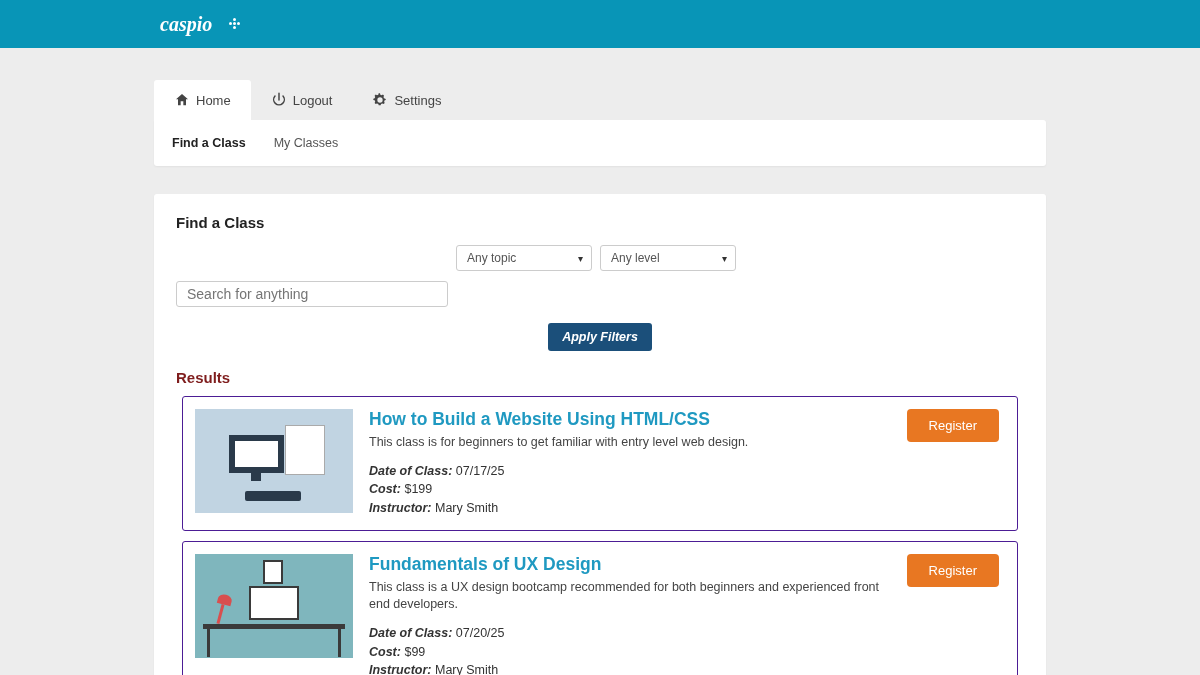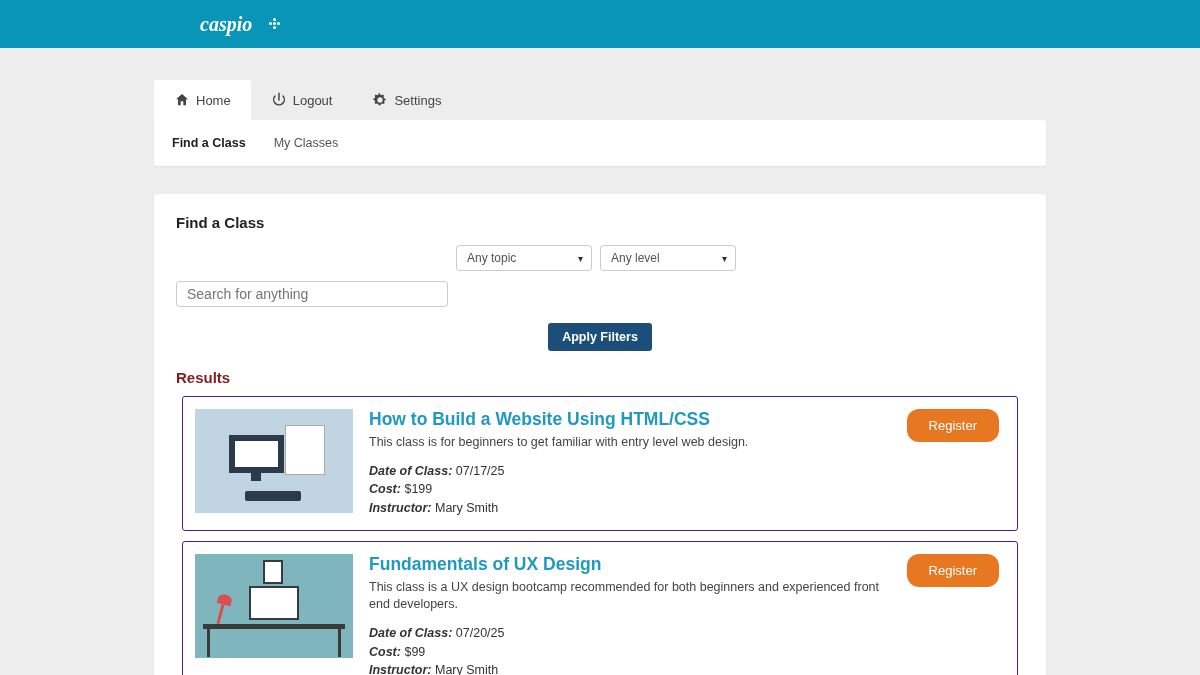--- a/index.html
+++ b/index.html
@@ -1,48 +1,48 @@
 <!DOCTYPE html>
 <html><head>
 <meta charset="utf-8">
 <style>
 * { margin: 0; padding: 0; box-sizing: border-box; }
 body { font-family: -apple-system, BlinkMacSystemFont, "Segoe UI", Helvetica, Arial, sans-serif; background: #ededed; color: #333; }
 .topbar { background: #0895b7; height: 48px; display: flex; align-items: center; padding: 0 160px; }
-.logo { color: #fff; font-family: Georgia, serif; font-size: 20px; font-style: italic; font-weight: bold; display: flex; align-items: center; gap: 16px; margin-left: 40px; }
+.logo { color: #fff; font-family: Georgia, serif; font-size: 20px; font-style: italic; font-weight: bold; display: flex; align-items: center; gap: 16px; }
 .logo-dots { display: inline-block; width: 14px; height: 14px; position: relative; }
 .logo-dots span { position: absolute; width: 3px; height: 3px; background: #fff; border-radius: 50%; }
 .logo-dots span:nth-child(1){top:1px;left:5px;} .logo-dots span:nth-child(2){top:5px;left:1px;} .logo-dots span:nth-child(3){top:5px;left:9px;} .logo-dots span:nth-child(4){top:9px;left:5px;} .logo-dots span:nth-child(5){top:5px;left:5px;}
 .container { width: 892px; margin: 32px auto 0; }
 .tabs { display: flex; }
 .tab { display: flex; align-items: center; gap: 6px; padding: 12px 20px; font-size: 13px; color: #444; cursor: pointer; justify-content: center; }
 .tab.active { background: #fff; border-radius: 3px 3px 0 0; }
 .tab svg { width: 16px; height: 16px; fill: #444; }
 .subnav { background: #fff; border-radius: 0 3px 3px 3px; padding: 16px 18px; display: flex; gap: 28px; margin-bottom: 28px; box-shadow: 0 1px 2px rgba(0,0,0,0.05);}
 .subnav-item { font-size: 12.5px; color: #555; cursor: pointer; }
 .subnav-item.active { font-weight: 700; color: #222; }
 .panel { background: #fff; border-radius: 3px; padding: 20px 22px 40px; box-shadow: 0 1px 2px rgba(0,0,0,0.05);}
 .panel h3 { font-size: 15px; font-weight: 700; color: #222; margin-bottom: 14px; }
 .filter-row { display: flex; gap: 8px; margin-bottom: 16px; }
 .search-input { width: 272px; height: 26px; border: 1px solid #ccc; border-radius: 3px; padding: 0 10px; font-size: 14px; color: #888; margin-top: 36px; }
 .select { height: 26px; border: 1px solid #ccc; border-radius: 3px; padding: 0 22px 0 10px; font-size: 12px; color: #555; background: #fff; position: relative; display: flex; align-items: center; cursor: pointer; }
 .select.topic { width: 136px; } .select.level { width: 136px; }
 .select::after { content: "▾"; position: absolute; right: 8px; font-size: 10px; color: #333; }
 .apply-wrap { text-align: center; margin-bottom: 18px; }
-.apply-btn { background: #1b4f7a; color: #fff; border: none; border-radius: 3px; padding: 7px 14px; font-size: 12.5px; font-weight: 600; cursor: pointer; }
+.apply-btn { background: #1b4f7a; color: #fff; border: none; border-radius: 3px; padding: 7px 14px; font-size: 12.5px; font-weight: 600; cursor: pointer; font-style: italic; }
 .results-heading { font-size: 15px; font-weight: 700; color: #7f1d1d; margin-bottom: 10px; }
 .card { border: 1px solid #4c1d95; border-radius: 3px; padding: 12px 18px 12px 12px; display: flex; gap: 16px; margin: 0 6px 10px; align-items: flex-start; }
 .thumb { width: 158px; height: 104px; flex-shrink: 0; background: #e8e8e8; display: flex; align-items: center; justify-content: center; }
 .card-body { flex: 1; }
 .card-title { color: #1f99c1; font-size: 17.5px; font-weight: 700; margin-bottom: 4px; cursor: pointer; }
 .card-desc { font-size: 12.5px; color: #444; margin-bottom: 10px; line-height: 1.4; }
 .meta { font-size: 12.5px; color: #333; line-height: 1.5; }
 .meta b { font-weight: 700; font-style: italic; }
 .card-action { display: flex; align-items: center; }
-.register-btn { background: #e87722; color: #fff; border: none; border-radius: 12px; padding: 9px 22px; font-size: 13px; cursor: pointer; }
+.register-btn { background: #e87722; color: #fff; border: none; border-radius: 4px; padding: 9px 22px; font-size: 13px; cursor: pointer; }
 
 .t1 { background: #c1d4e2; position: relative; }
 .t1 .mon { width: 55px; height: 38px; background: #2a3a4a; border: 2px solid #2a3a4a; position: absolute; top: 26px; left: 34px; }
 .t1 .mon::after { content: ""; position: absolute; top: 4px; left: 4px; right: 4px; bottom: 4px; background: #fff; }
 .t1 .stand { width: 10px; height: 8px; background: #2a3a4a; position: absolute; top: 64px; left: 56px; }
 .t1 .kb { width: 56px; height: 10px; background: #2a3a4a; position: absolute; top: 82px; left: 50px; border-radius: 2px; }
 .t1 .doc { width: 40px; height: 50px; background: #fff; border: 1px solid #aaa; position: absolute; top: 16px; left: 90px; }
 .t2 { background: #7fb6bd; position: relative; }
 .t2 .desk { position: absolute; left: 8px; right: 8px; top: 70px; height: 5px; background: #3a3a3a; }
 .t2 .leg1, .t2 .leg2 { position: absolute; width: 3px; height: 28px; background: #3a3a3a; top: 75px; }

